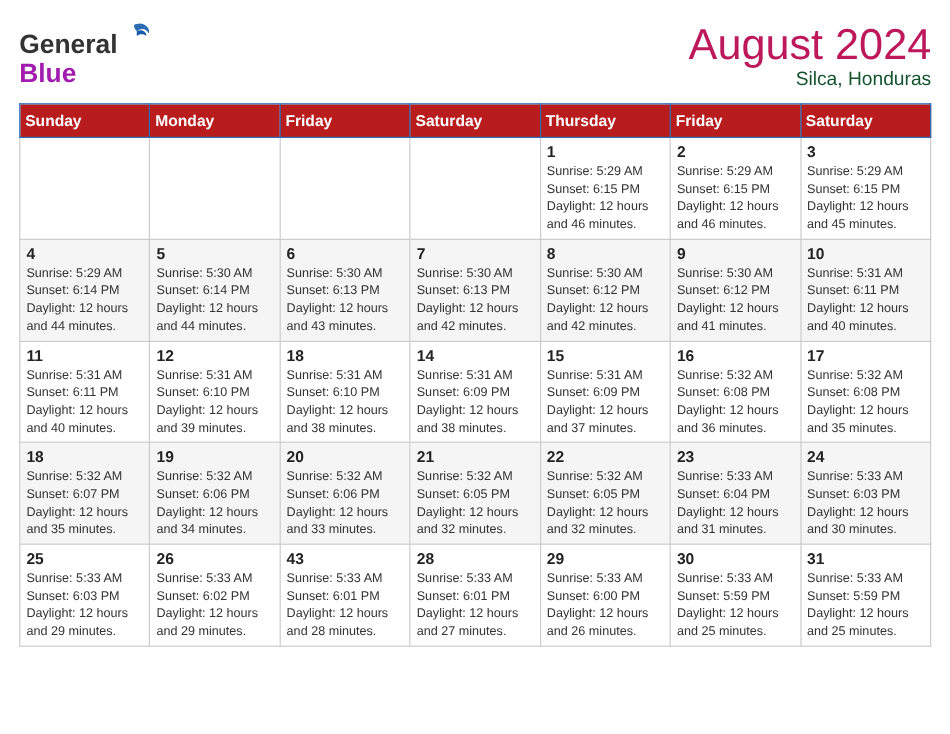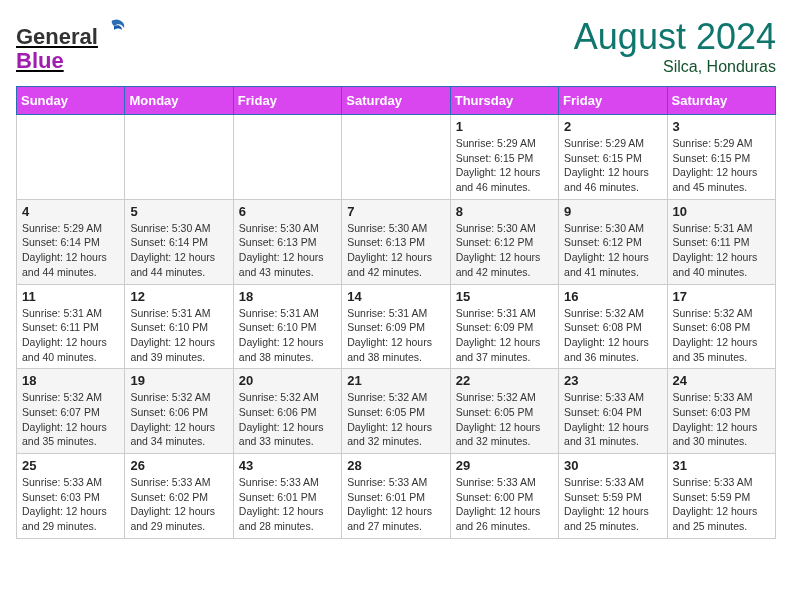--- a/index.html
+++ b/index.html
@@ -12,53 +12,52 @@
     }
     .header {
       display: flex;
       justify-content: space-between;
       align-items: flex-start;
       margin-bottom: 10px;
     }
     .logo {
       display: flex;
       align-items: flex-start;
-      text-decoration: underline;
     }
     .logo-text {
       font-size: 22px;
       font-weight: bold;
       line-height: 1.1;
     }
     .logo-general { color: #333; }
     .logo-blue { color: #a21caf; }
     .logo-icon {
       width: 28px;
       height: 28px;
       margin-left: 2px;
     }
     .title-block {
       text-align: right;
     }
     .month-year {
       font-size: 36px;
       font-weight: normal;
-      color: #0f766e;
+      color: #be185d;
     }
     .location {
       font-size: 16px;
       color: #14532d;
     }
     table {
       width: 100%;
       border-collapse: collapse;
       font-size: 11px;
     }
     thead tr th {
-      background: #d946ef;
+      background: #b91c1c;
       color: #fff;
       padding: 6px 4px;
       text-align: left;
       font-size: 13px;
       font-weight: bold;
       border: 1px solid #2a6db5;
     }
     tbody tr td {
       border: 1px solid #ccc;
       vertical-align: top;

